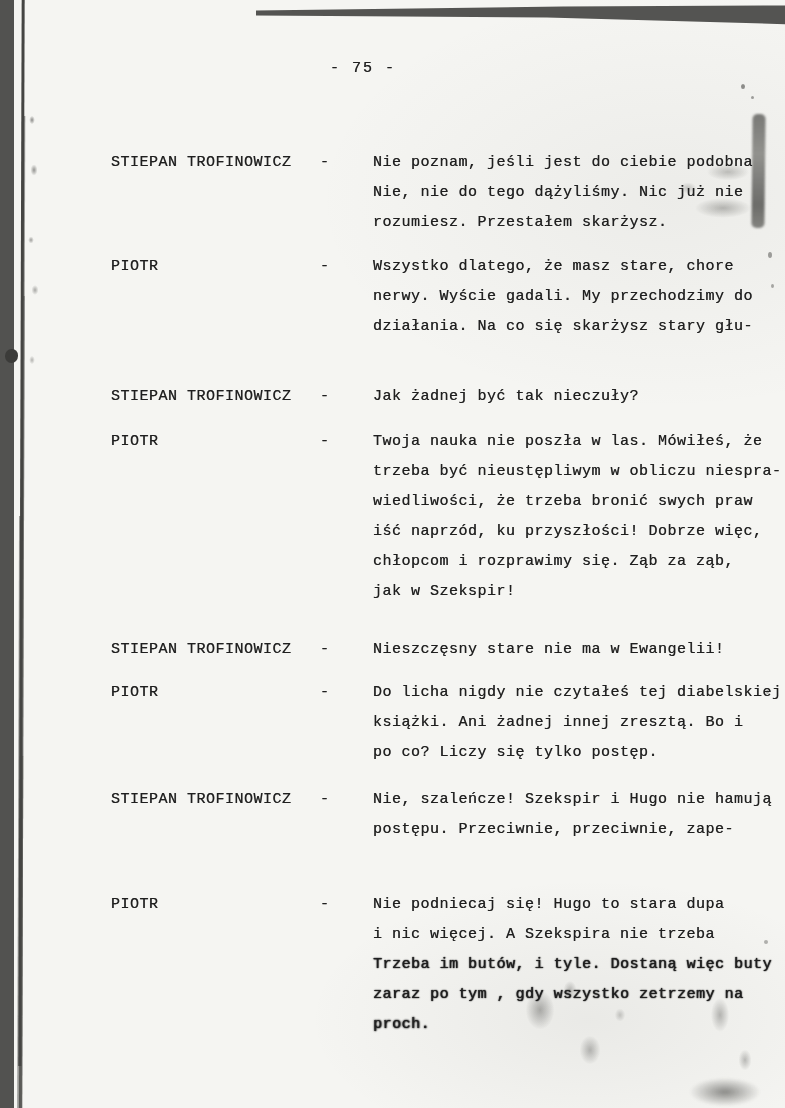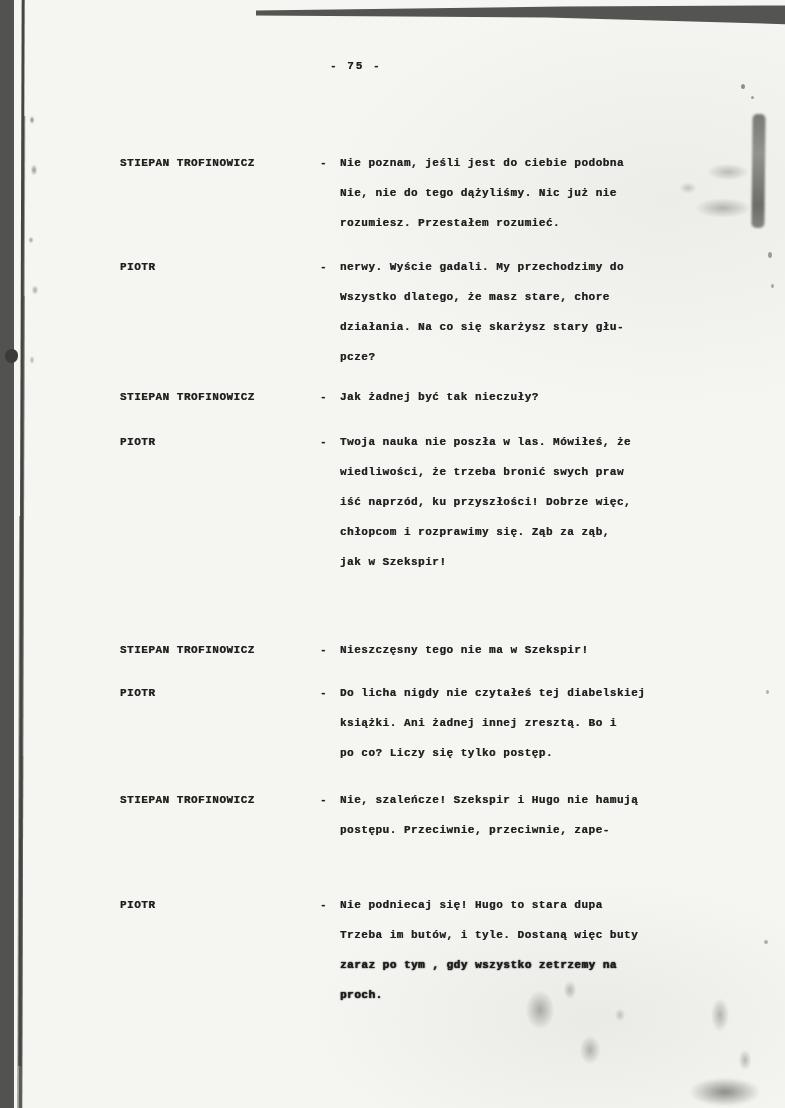--- a/index.html
+++ b/index.html
@@ -98,42 +98,42 @@
   }
   .smudge.s4{ 
     left:690px;top:1078px;width:70px;height:28px;
     background:radial-gradient(ellipse at center, rgba(55,55,52,.55), rgba(0,0,0,0) 72%);
     filter:blur(1px);
   }
 
   
   .tw{
     font-family:"Liberation Mono","DejaVu Sans Mono",monospace;
-    font-size:11px;font-weight:700;color:var(--ink);
+    font-size:15px;font-weight:400;color:var(--ink);
     letter-spacing:.5px;white-space:pre;
     text-shadow:.3px 0 .6px rgba(25,25,25,.55), -.3px .2px .5px rgba(25,25,25,.3);
   }
   #page-number{
     position:absolute;left:330px;top:60px;
     letter-spacing:2px;
   }
   #entries{position:absolute;left:0;top:0;width:100%;height:100%;}
   .entry{position:absolute;left:0;width:785px;}
   .entry:nth-child(1){top:152px;}
   .entry:nth-child(2){top:256px;}
   .entry:nth-child(3){top:386px;}
   .entry:nth-child(4){top:431px;}
   .entry:nth-child(5){top:639px;}
   .entry:nth-child(6){top:682px;}
   .entry:nth-child(7){top:789px;}
   .entry:nth-child(8){top:894px;}
-  .speaker{position:absolute;left:120px;top:0;height:30px;line-height:22px;}
+  .speaker{position:absolute;left:111px;top:0;height:30px;line-height:22px;}
   .dash{position:absolute;left:320px;top:0;height:30px;line-height:22px;}
   .speech{position:absolute;left:340px;top:0;width:440px;}
-  .speech-line{height:30px;line-height:22px;}
+  .speech-line{height:30px;line-height:22px;margin-left:33px;}
   
   .entry:nth-child(8) .speech-line:nth-child(n+3){
     text-shadow:0 0 1.4px rgba(15,15,15,.95), .5px .3px 1px rgba(15,15,15,.8);
   }
   .entry:nth-child(8) .speech-line:nth-child(n+5){
     text-shadow:0 0 2px rgba(10,10,10,1), .7px .4px 1.4px rgba(10,10,10,.9);
   }
   
 </style>
 </head>
@@ -160,60 +160,60 @@
 
   <div id="page-number" class="tw">- 75 -</div>
 
   <div id="entries">
   <section class="entry">
     <div class="speaker tw">STIEPAN TROFINOWICZ</div>
     <div class="dash tw">-</div>
     <div class="speech">
           <div class="speech-line tw">Nie poznam, jeśli jest do ciebie podobna</div>
           <div class="speech-line tw">Nie, nie do tego dążyliśmy. Nic już nie</div>
-          <div class="speech-line tw">rozumiesz. Przestałem rozumieć.</div>
-        </div>
-  </section>
-
-  <section class="entry">
-    <div class="speaker tw">PIOTR</div>
-    <div class="dash tw">-</div>
-    <div class="speech">
+          <div class="speech-line tw">rozumiesz. Przestałem skarżysz.</div>
+        </div>
+  </section>
+
+  <section class="entry">
+    <div class="speaker tw">PIOTR</div>
+    <div class="dash tw">-</div>
+    <div class="speech">
+          <div class="speech-line tw">Wszystko dlatego, że masz stare, chore</div>
           <div class="speech-line tw">nerwy. Wyście gadali. My przechodzimy do</div>
-          <div class="speech-line tw">Wszystko dlatego, że masz stare, chore</div>
           <div class="speech-line tw">działania. Na co się skarżysz stary głu-</div>
-          <div class="speech-line tw">pcze?</div>
         </div>
   </section>
 
   <section class="entry">
     <div class="speaker tw">STIEPAN TROFINOWICZ</div>
     <div class="dash tw">-</div>
     <div class="speech">
           <div class="speech-line tw">Jak żadnej być tak nieczuły?</div>
         </div>
   </section>
 
   <section class="entry">
     <div class="speaker tw">PIOTR</div>
     <div class="dash tw">-</div>
     <div class="speech">
           <div class="speech-line tw">Twoja nauka nie poszła w las. Mówiłeś, że</div>
+          <div class="speech-line tw">trzeba być nieustępliwym w obliczu niespra-</div>
           <div class="speech-line tw">wiedliwości, że trzeba bronić swych praw</div>
           <div class="speech-line tw">iść naprzód, ku przyszłości! Dobrze więc,</div>
           <div class="speech-line tw">chłopcom i rozprawimy się. Ząb za ząb,</div>
           <div class="speech-line tw">jak w Szekspir!</div>
         </div>
   </section>
 
   <section class="entry">
     <div class="speaker tw">STIEPAN TROFINOWICZ</div>
     <div class="dash tw">-</div>
     <div class="speech">
-          <div class="speech-line tw">Nieszczęsny tego nie ma w Szekspir!</div>
+          <div class="speech-line tw">Nieszczęsny stare nie ma w Ewangelii!</div>
         </div>
   </section>
 
   <section class="entry">
     <div class="speaker tw">PIOTR</div>
     <div class="dash tw">-</div>
     <div class="speech">
           <div class="speech-line tw">Do licha nigdy nie czytałeś tej diabelskiej</div>
           <div class="speech-line tw">książki. Ani żadnej innej zresztą. Bo i</div>
           <div class="speech-line tw">po co? Liczy się tylko postęp.</div>
@@ -227,19 +227,20 @@
           <div class="speech-line tw">Nie, szaleńcze! Szekspir i Hugo nie hamują</div>
           <div class="speech-line tw">postępu. Przeciwnie, przeciwnie, zape-</div>
         </div>
   </section>
 
   <section class="entry">
     <div class="speaker tw">PIOTR</div>
     <div class="dash tw">-</div>
     <div class="speech">
           <div class="speech-line tw">Nie podniecaj się! Hugo to stara dupa</div>
+          <div class="speech-line tw">i nic więcej. A Szekspira nie trzeba</div>
           <div class="speech-line tw">Trzeba im butów, i tyle. Dostaną więc buty</div>
           <div class="speech-line tw">zaraz po tym , gdy wszystko zetrzemy na</div>
           <div class="speech-line tw">proch.</div>
         </div>
   </section>
 </div>
 </div>
 
 </body></html>

